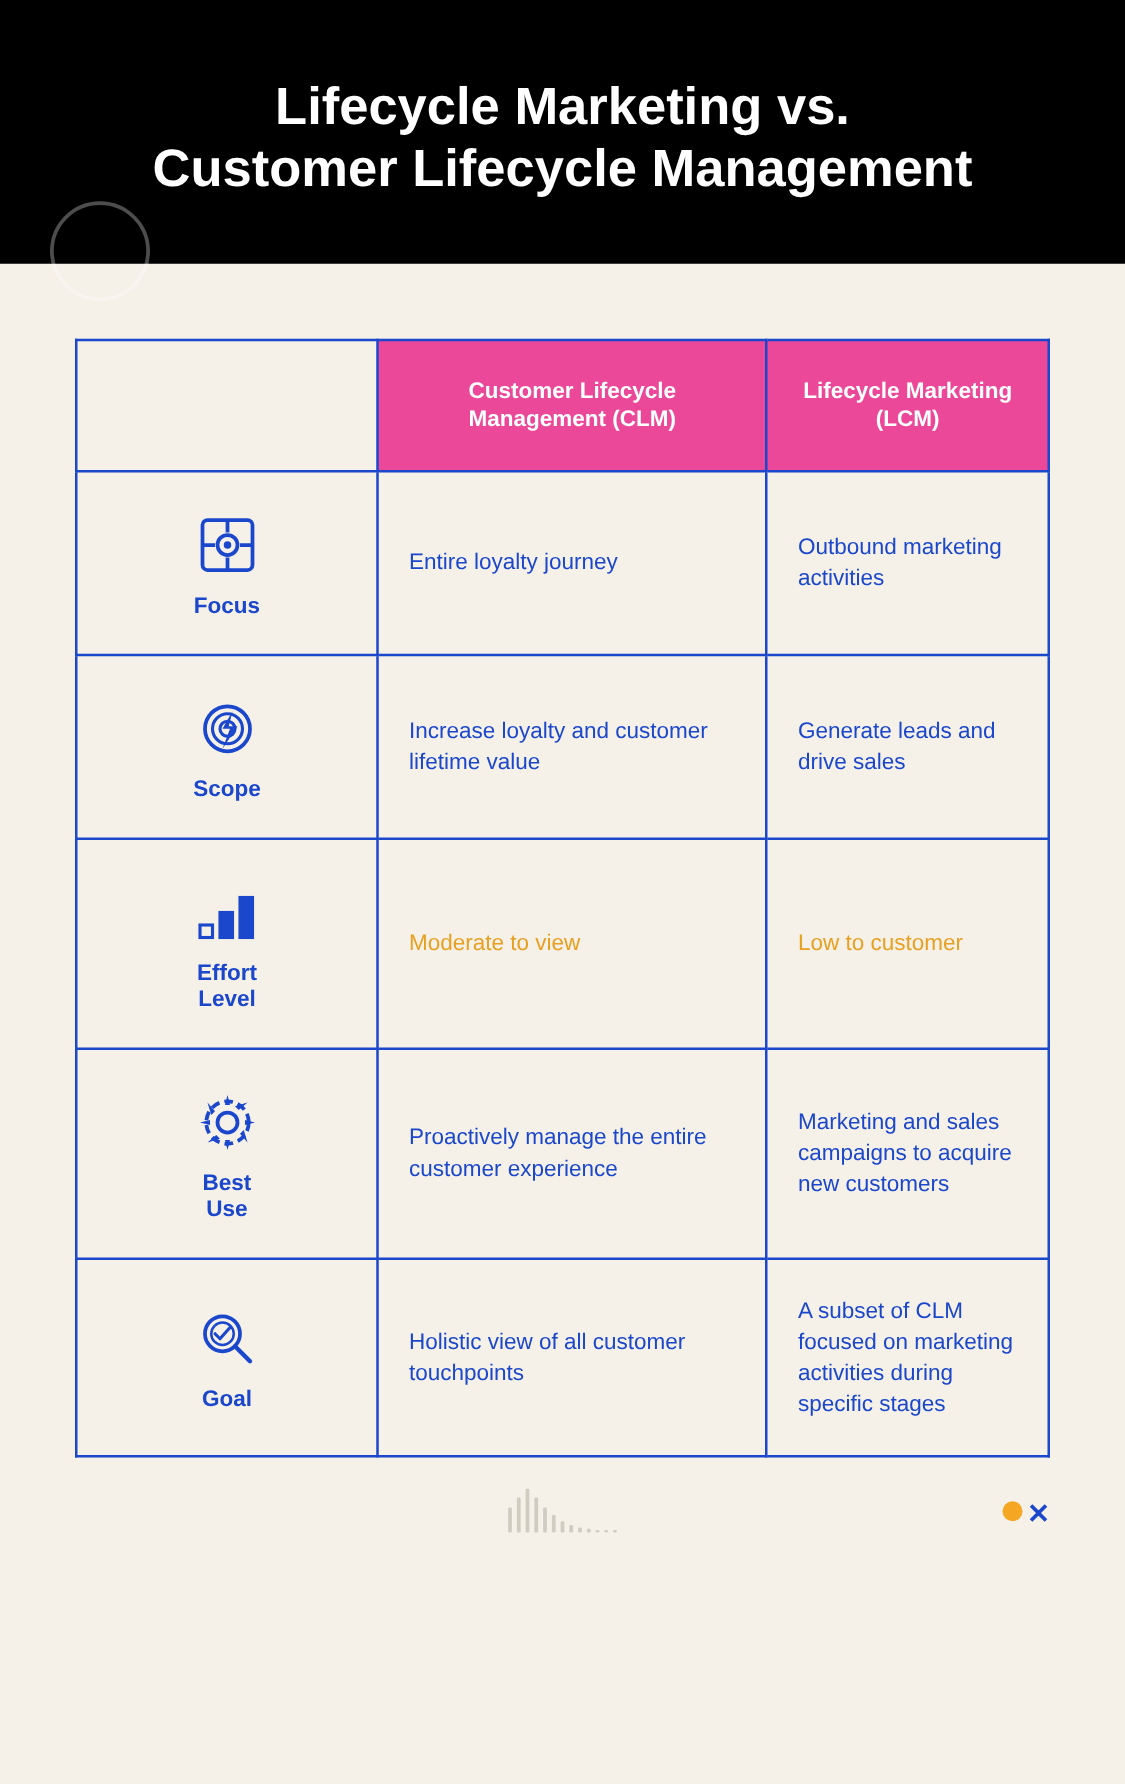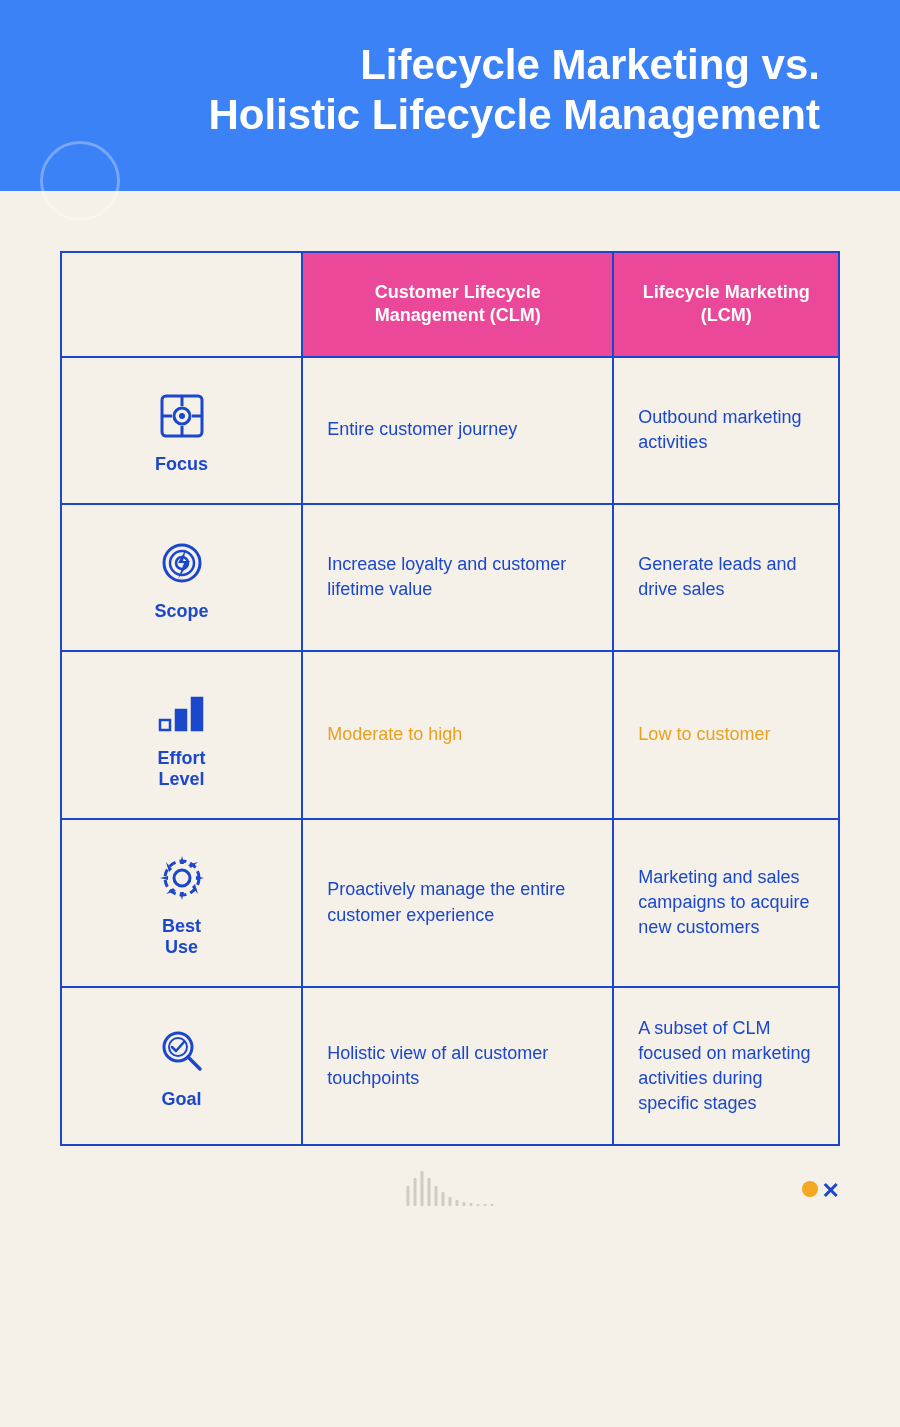--- a/index.html
+++ b/index.html
@@ -8,24 +8,24 @@
       width: 900px;
       min-height: 1427px;
       background-color: #f5f0e8;
       font-family: 'Arial', sans-serif;
       position: relative;
       overflow-x: hidden;
     }
 
     
     .header {
-      background-color: #3b82f6;
+      background-color: #000000;
       width: 100%;
-      padding: 40px 80px 50px;
-      text-align: right;
+      padding: 60px 80px 50px;
+      text-align: center;
       position: relative;
     }
 
     .header-title {
       color: #ffffff;
       font-size: 42px;
       font-weight: 900;
       line-height: 1.2;
     }
 
@@ -172,21 +172,21 @@
       position: relative;
       top: 2px;
     }
   </style>
 </head>
 <body>
 
 <div class="header">
   <h1 class="header-title">
     <span>Lifecycle Marketing vs.</span><br>
-    <span>Holistic Lifecycle Management</span>
+    <span>Customer Lifecycle Management</span>
   </h1>
   <div class="header-circle"></div>
 </div>
 
 <div class="main-content">
 
   <table class="comparison-table">
     <thead>
       <tr>
         <th class="col-header" style="background-color:#f5f0e8; border:2px solid #1a47cc;"></th>
@@ -208,21 +208,21 @@
                 <line x1="28" y1="38" x2="28" y2="48" stroke="#1a47cc" stroke-width="3"></line>
                 <line x1="8" y1="28" x2="18" y2="28" stroke="#1a47cc" stroke-width="3"></line>
                 <line x1="38" y1="28" x2="48" y2="28" stroke="#1a47cc" stroke-width="3"></line>
                 <circle cx="28" cy="28" r="3" fill="#1a47cc"></circle>
               </svg>
             </div>
             <span class="label-text">Focus</span>
           </div>
         </td>
         <td class="clm-col">
-          <span class="cell-text">Entire customer journey</span>
+          <span class="cell-text">Entire loyalty journey</span>
         </td>
         <td class="lcm-col">
           <span class="cell-text">Outbound marketing activities</span>
         </td>
       </tr>
 
       <tr>
         <td class="row-label-col">
           <div class="row-label">
             <div class="icon-area">
@@ -254,21 +254,21 @@
 
                 <rect x="6" y="38" width="10" height="10" stroke="#1a47cc" stroke-width="2.5" fill="none"></rect>
                 <rect x="22" y="28" width="10" height="20" stroke="#1a47cc" stroke-width="2.5" fill="#1a47cc"></rect>
                 <rect x="38" y="16" width="10" height="32" stroke="#1a47cc" stroke-width="2.5" fill="#1a47cc"></rect>
               </svg>
             </div>
             <span class="label-text">Effort<br>Level</span>
           </div>
         </td>
         <td class="clm-col">
-          <span class="effort-text">Moderate to high</span>
+          <span class="effort-text">Moderate to view</span>
         </td>
         <td class="lcm-col">
           <span class="effort-text">Low to customer</span>
         </td>
       </tr>
 
       <tr>
         <td class="row-label-col">
           <div class="row-label">
             <div class="icon-area">

